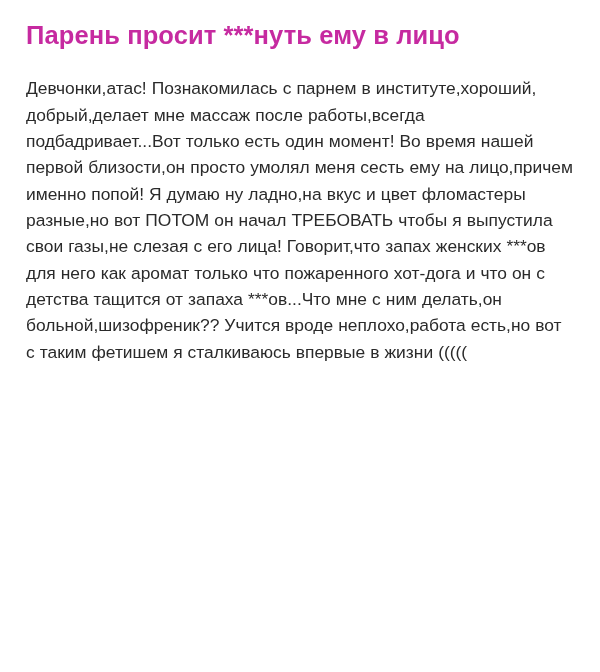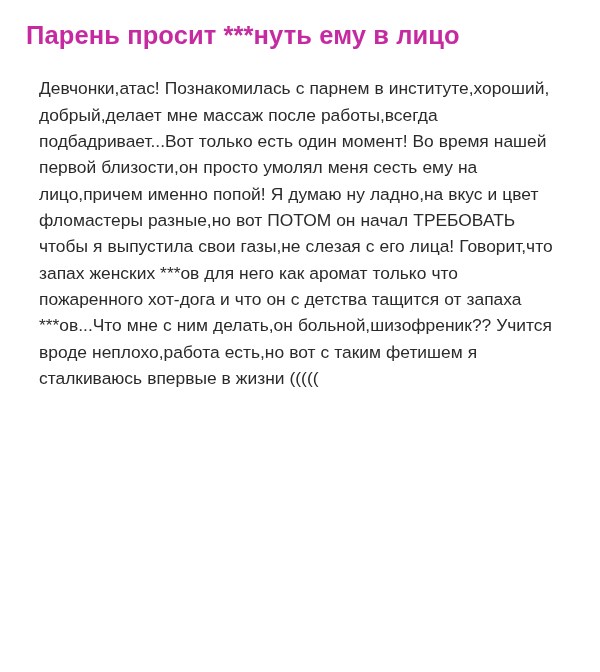--- a/index.html
+++ b/index.html
@@ -29,21 +29,21 @@
     line-height: 1.38;
     letter-spacing: 0.1px;
     margin: 0 0 22px 0;
     max-width: 510px;
   }
   .body-text {
     color: #2a2a2a;
     font-family: "Liberation Sans", sans-serif;
     font-size: 17.4px;
     line-height: 1.515;
-    margin: 13px;
+    margin: 0;
     max-width: 552px;
     text-align: left;
     word-spacing: 0.2px;
   }
 </style>
 </head>
 <body>
 
 <div class="page">
   <h1 class="title">Парень просит ***нуть ему в лицо</h1>

